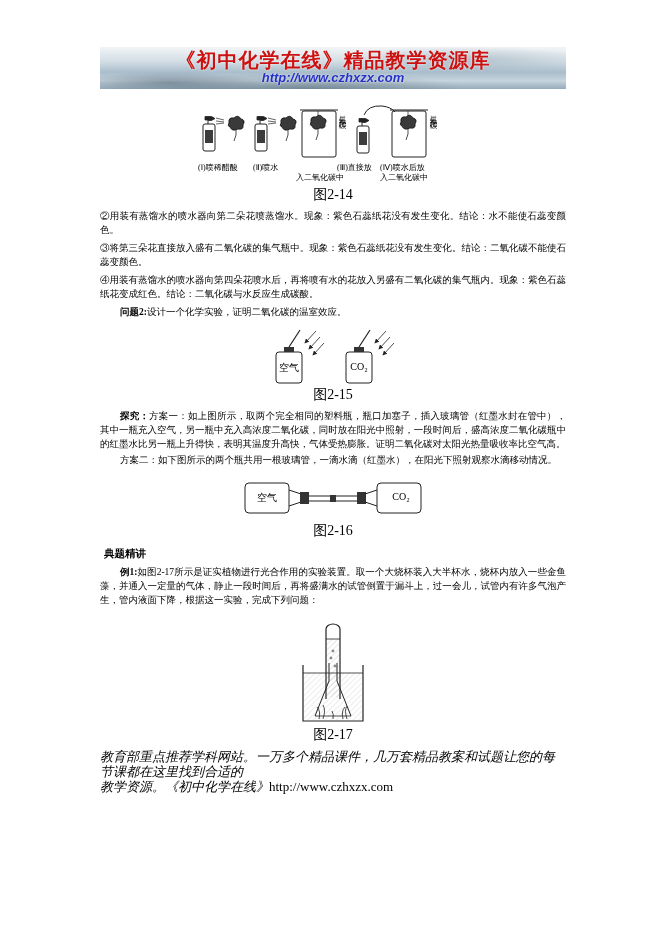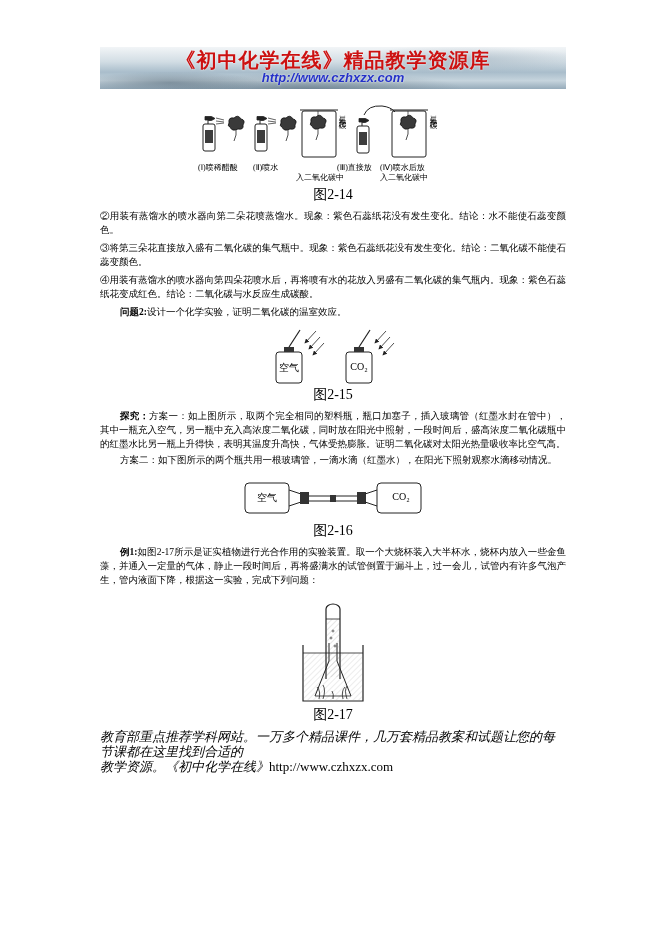--- a/index.html
+++ b/index.html
@@ -231,20 +231,21 @@
             <path d="M134,13 L122,17 M134,29 L122,25" stroke="#222" stroke-width="1" fill="none"></path>
             <rect x="134" y="6" width="44" height="30" rx="4" fill="none" stroke="#222" stroke-width="1"></rect>
           </g>
         </svg>
         <div class="bottle-label" style="left:6px; top:14px; width:36px;">空气</div>
         <div class="bottle-label" style="left:140px; top:14px; width:36px;">CO₂</div>
       </div>
       <div class="fig-caption">图2-16</div>
     </div>
 
+    <div class="section-heading">典题精讲</div>
 
     <p class="para indent ex1"><b class="bold">例1:</b><span>如图2-17所示是证实植物进行光合作用的实验装置。取一个大烧杯装入大半杯水，烧杯内放入一些金鱼藻，并通入一定量的气体，静止一段时间后，再将盛满水的试管倒置于漏斗上，过一会儿，试管内有许多气泡产生，管内液面下降，根据这一实验，完成下列问题：</span></p>
 
     <div class="figure fig17-wrap">
       <div class="fig-canvas fig17-canvas">
         <svg width="80" height="104" viewBox="0 0 80 104">
           <defs>
             <pattern id="hatch17" width="4" height="4" patternUnits="userSpaceOnUse" patternTransform="rotate(45)">
               <line x1="0" y1="0" x2="0" y2="4" stroke="#777" stroke-width="0.5"></line>
             </pattern>

